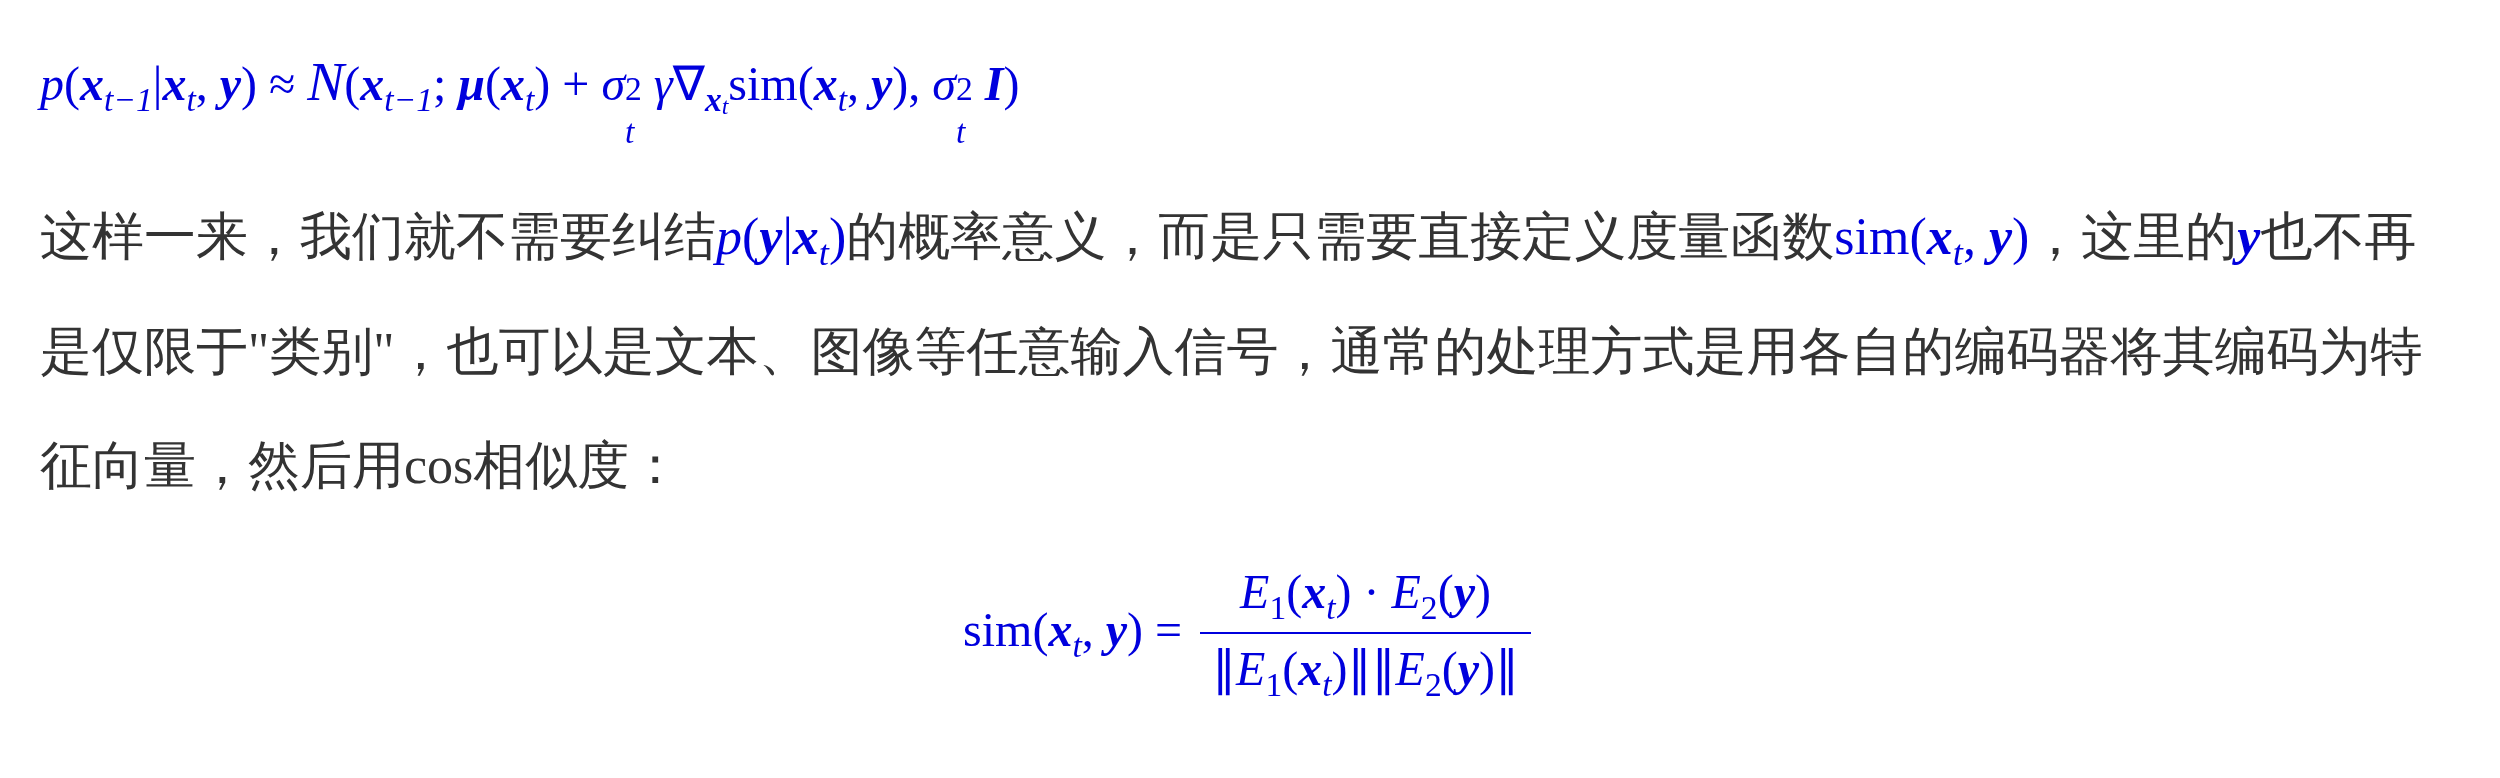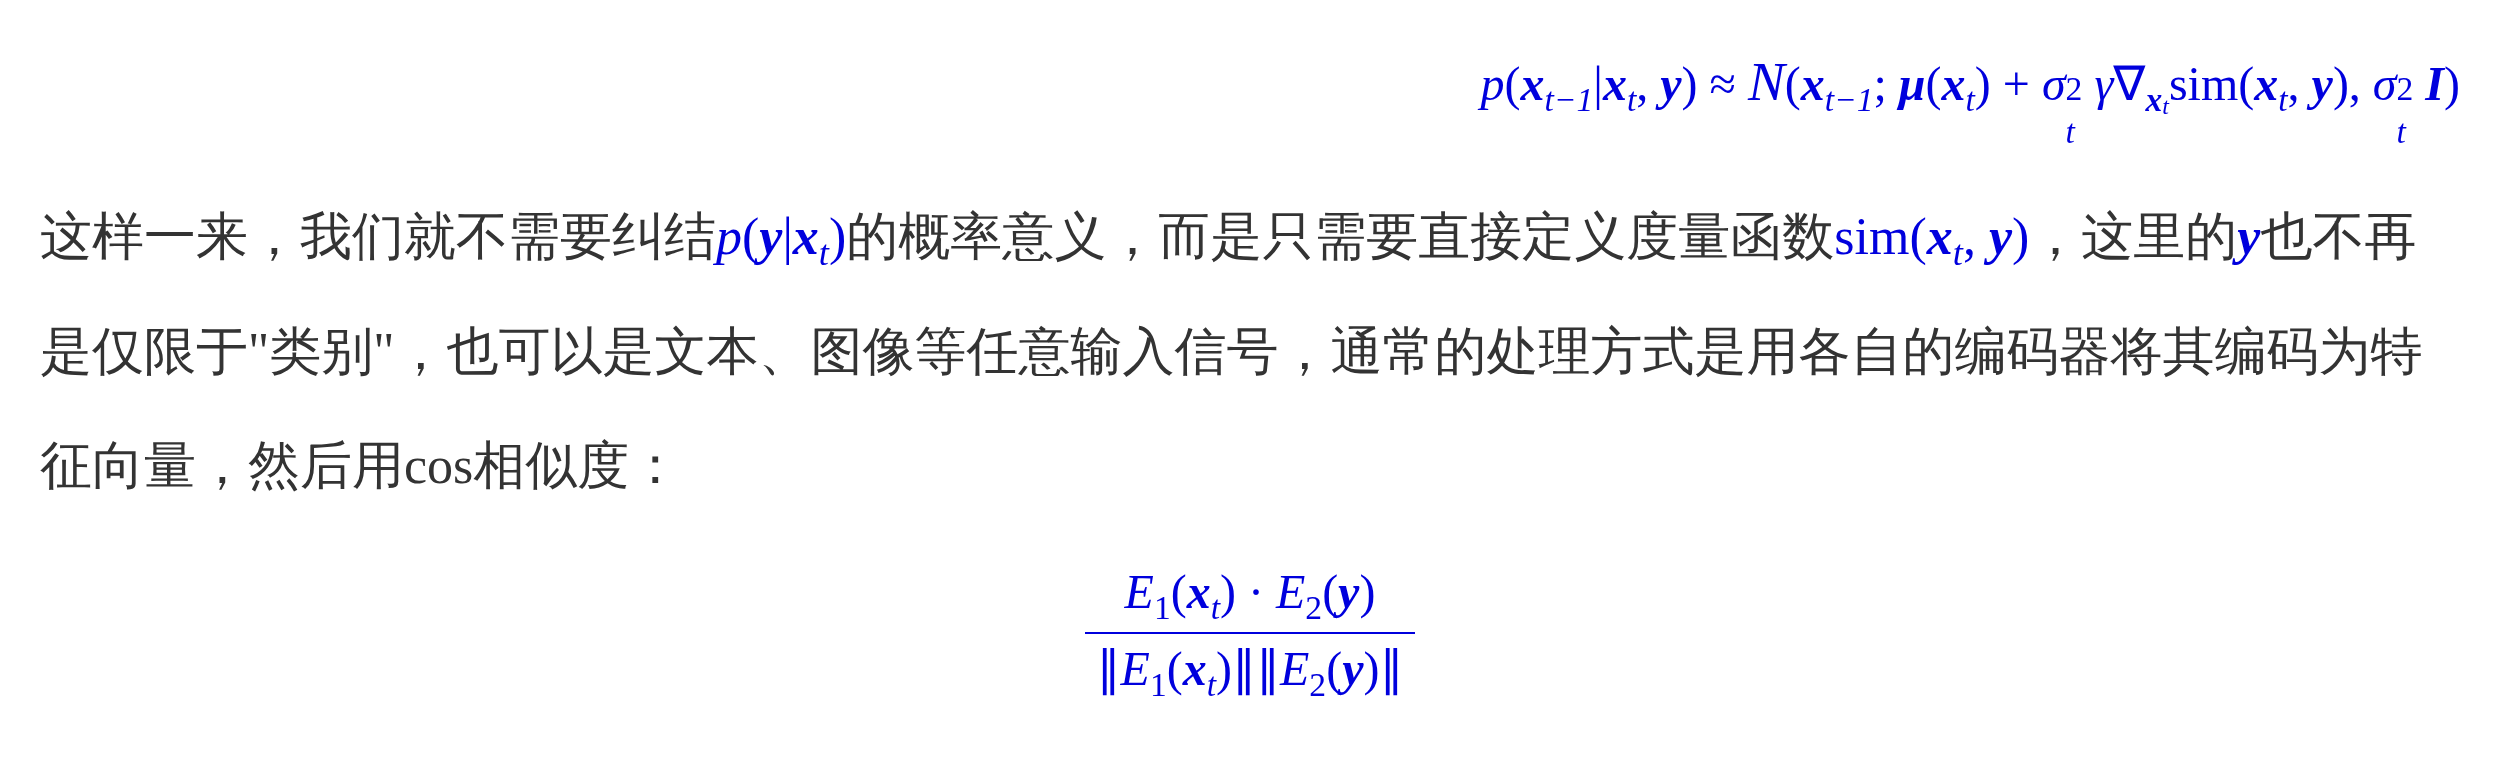--- a/index.html
+++ b/index.html
@@ -9,21 +9,21 @@
     }
     body {
       width: 2500px;
       height: 778px;
       background: #ffffff;
       font-family: 'Times New Roman', 'SimSun', serif;
       padding: 30px 40px;
       color: #333333;
     }
     .equation-block {
-      text-align: right;
+      text-align: left;
       margin: 20px 0 60px 0;
       font-size: 48px;
       color: #0000dd;
       font-family: 'Times New Roman', serif;
     }
     .equation-block .math {
       display: inline-block;
       white-space: nowrap;
     }
     .prose {
@@ -109,20 +109,23 @@
   <span class="math">
     <span class="math-inline">p</span><span class="roman math-inline">(</span><span class="bold-math math-inline">x</span><span class="sub math-inline">t−1</span><span class="roman math-inline">|</span><span class="bold-math math-inline">x</span><span class="sub math-inline">t</span><span class="roman math-inline">,</span><span>&nbsp;</span><span class="bold-math math-inline">y</span><span class="roman math-inline">)</span><span class="roman math-inline"> ≈ </span><span class="calig math-inline">N</span><span class="roman math-inline">(</span><span class="bold-math math-inline">x</span><span class="sub math-inline">t−1</span><span class="roman math-inline">;</span><span>&nbsp;</span><span class="bold-math math-inline">μ</span><span class="roman math-inline">(</span><span class="bold-math math-inline">x</span><span class="sub math-inline">t</span><span class="roman math-inline">)</span><span class="roman math-inline"> + </span><span class="math-inline">σ</span><span class="subsup"><span class="ss-sup math-inline">2</span><span class="ss-sub math-inline">t</span></span><span class="math-inline">γ</span><span class="roman math-inline">∇</span><span class="sub bold-math math-inline">x</span><span class="sub math-inline" style="font-size:0.5em;vertical-align:-0.6em">t</span><span class="roman math-inline">sim</span><span class="roman math-inline">(</span><span class="bold-math math-inline">x</span><span class="sub math-inline">t</span><span class="roman math-inline">,</span><span>&nbsp;</span><span class="bold-math math-inline">y</span><span class="roman math-inline">)</span><span class="roman math-inline">,</span><span>&nbsp;</span><span class="math-inline">σ</span><span class="subsup"><span class="ss-sup math-inline">2</span><span class="ss-sub math-inline">t</span></span><span class="bold-math math-inline">I</span><span class="roman math-inline">)</span>
   </span>
 </div>
 
 <div class="prose">
   <span>这样一来，我们就不需要纠结</span><span class="math-inline">p</span><span class="roman math-inline">(</span><span class="bold-math math-inline">y</span><span class="roman math-inline">|</span><span class="bold-math math-inline">x</span><span class="sub math-inline">t</span><span class="roman math-inline">)</span><span>的概率意义，而是只需要直接定义度量函数</span><span class="roman math-inline">sim</span><span class="roman math-inline">(</span><span class="bold-math math-inline">x</span><span class="sub math-inline">t</span><span class="roman math-inline">,</span><span>&nbsp;</span><span class="bold-math math-inline">y</span><span class="roman math-inline">)</span><span>，这里的</span><span class="bold-math math-inline">y</span><span>也不再是仅限于"类别"，也可以是文本、图像等任意输入信号，通常的处理方式是用各自的编码器将其编码为特征向量，然后用cos相似度：</span>
 </div>
 
 <div class="equation2">
+  <span class="eq-left">
+    <span class="roman math-inline">sim</span><span class="roman math-inline">(</span><span class="bold-math math-inline">x</span><span class="sub math-inline">t</span><span class="roman math-inline">,</span><span>&nbsp;</span><span class="bold-math math-inline">y</span><span class="roman math-inline">)</span><span class="roman math-inline"> = </span>
+  </span>
   <span class="frac">
     <span class="num">
       <span class="math-inline">E</span><span class="sub roman math-inline">1</span><span class="roman math-inline">(</span><span class="bold-math math-inline">x</span><span class="sub math-inline">t</span><span class="roman math-inline">)</span><span class="roman math-inline"> · </span><span class="math-inline">E</span><span class="sub roman math-inline">2</span><span class="roman math-inline">(</span><span class="bold-math math-inline">y</span><span class="roman math-inline">)</span>
     </span>
     <span class="den">
       <span class="roman math-inline">∥</span><span class="math-inline">E</span><span class="sub roman math-inline">1</span><span class="roman math-inline">(</span><span class="bold-math math-inline">x</span><span class="sub math-inline">t</span><span class="roman math-inline">)</span><span class="roman math-inline">∥</span><span class="roman math-inline">∥</span><span class="math-inline">E</span><span class="sub roman math-inline">2</span><span class="roman math-inline">(</span><span class="bold-math math-inline">y</span><span class="roman math-inline">)</span><span class="roman math-inline">∥</span>
     </span>
   </span>
 </div>
 

